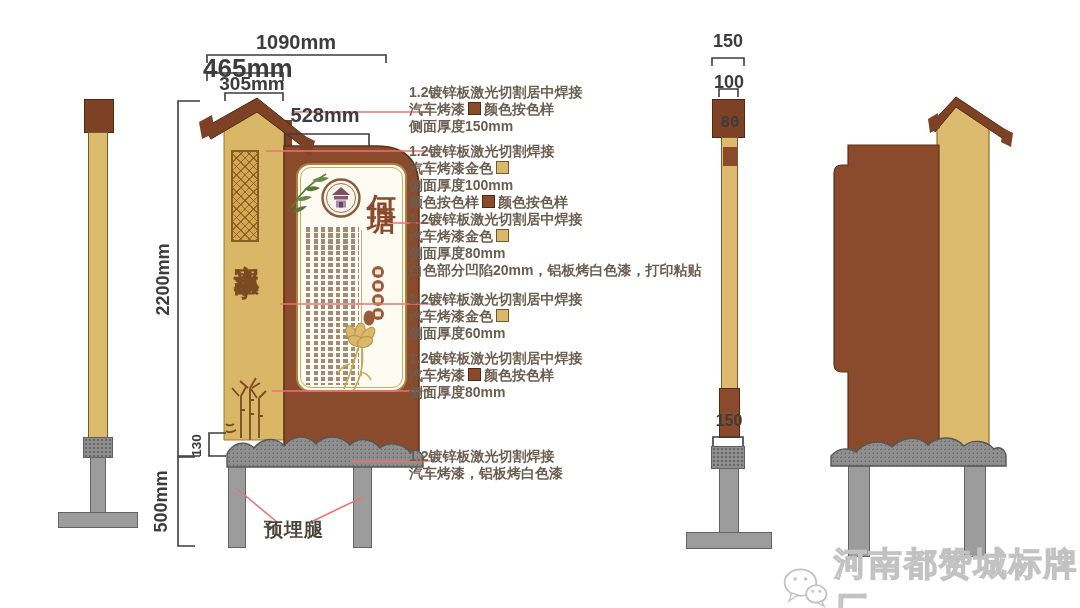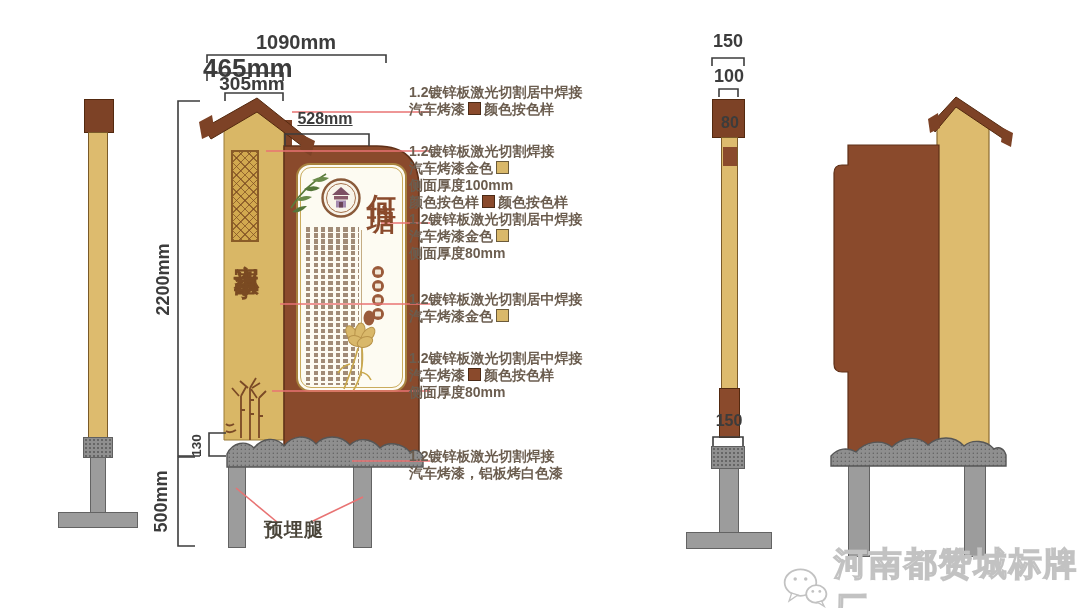--- a/index.html
+++ b/index.html
@@ -173,52 +173,55 @@
       <path d="M363,497 L313,521"></path>
     </g>
   </svg>
 
   <div class="abs vtext" style="left:231px;top:245px;font-size:25px;font-weight:800;color:#7a4a22;letter-spacing:2px;">家训小故事</div>
   <div class="abs vtext" style="left:362px;top:171px;font-size:29px;font-weight:700;color:#8a4a2c;letter-spacing:9px;font-family:'Liberation Serif','DejaVu Serif',serif;">何瑭</div>
 
   <div class="dim" style="left:251px;top:31px;width:90px;font-size:20px;">1090mm</div>
   <div class="dim" style="left:203px;top:53px;width:80px;font-size:26px;">465mm</div>
   <div class="dim" style="left:212px;top:73px;width:80px;font-size:19px;">305mm</div>
-  <div class="dim" style="left:285px;top:110px;width:80px;font-size:16px;text-decoration:underline;">528mm</div>
+  <div class="dim" style="left:285px;top:104px;width:80px;font-size:20px;">528mm</div>
   <div class="dim rot" style="left:118px;top:269px;width:90px;font-size:18px;">2200mm</div>
   <div class="dim rot" style="left:176px;top:438px;width:40px;font-size:13.5px;">130</div>
   <div class="dim rot" style="left:118px;top:491px;width:86px;font-size:18px;">500mm</div>
   <div class="dim" style="left:698px;top:31px;width:60px;font-size:18px;">150</div>
-  <div class="dim" style="left:699px;top:66px;width:60px;font-size:18px;">100</div>
-  <div class="dim" style="left:710px;top:114px;width:40px;font-size:16px;">80</div>
+  <div class="dim" style="left:699px;top:72px;width:60px;font-size:18px;">100</div>
+  <div class="dim" style="left:710px;top:114px;width:40px;font-size:16px;font-family:Liberation Mono, monospace;">80</div>
   <div class="dim" style="left:704px;top:412px;width:50px;font-size:16px;">150</div>
 
   <div class="abs" style="left:264px;top:517px;font-size:19px;font-weight:600;color:#4a453a;letter-spacing:1px;">预埋腿</div>
 
   <div class="ann" style="top:84px;">
     <div>1.2镀锌板激光切割居中焊接</div>
     <div><span>汽车烤漆</span><span class="swatch sw-brown"></span><span>颜色按色样</span></div>
+    <div>侧面厚度150mm</div>
   </div>
 
   <div class="ann" style="top:143px;">
     <div>1.2镀锌板激光切割焊接</div>
     <div><span>汽车烤漆金色</span><span class="swatch sw-gold"></span></div>
     <div>侧面厚度100mm</div>
     <div><span>颜色按色样</span><span class="swatch sw-brown"></span><span>颜色按色样</span></div>
   </div>
 
   <div class="ann" style="top:211px;">
     <div>1.2镀锌板激光切割居中焊接</div>
     <div><span>汽车烤漆金色</span><span class="swatch sw-gold"></span></div>
     <div>侧面厚度80mm</div>
+    <div>白色部分凹陷20mm，铝板烤白色漆，打印粘贴</div>
   </div>
 
   <div class="ann" style="top:291px;">
     <div>1.2镀锌板激光切割居中焊接</div>
     <div><span>汽车烤漆金色</span><span class="swatch sw-gold"></span></div>
+    <div>侧面厚度60mm</div>
   </div>
 
   <div class="ann" style="top:350px;">
     <div>1.2镀锌板激光切割居中焊接</div>
     <div><span>汽车烤漆</span><span class="swatch sw-brown"></span><span>颜色按色样</span></div>
     <div>侧面厚度80mm</div>
   </div>
 
   <div class="ann" style="top:448px;">
     <div>1.2镀锌板激光切割焊接</div>

